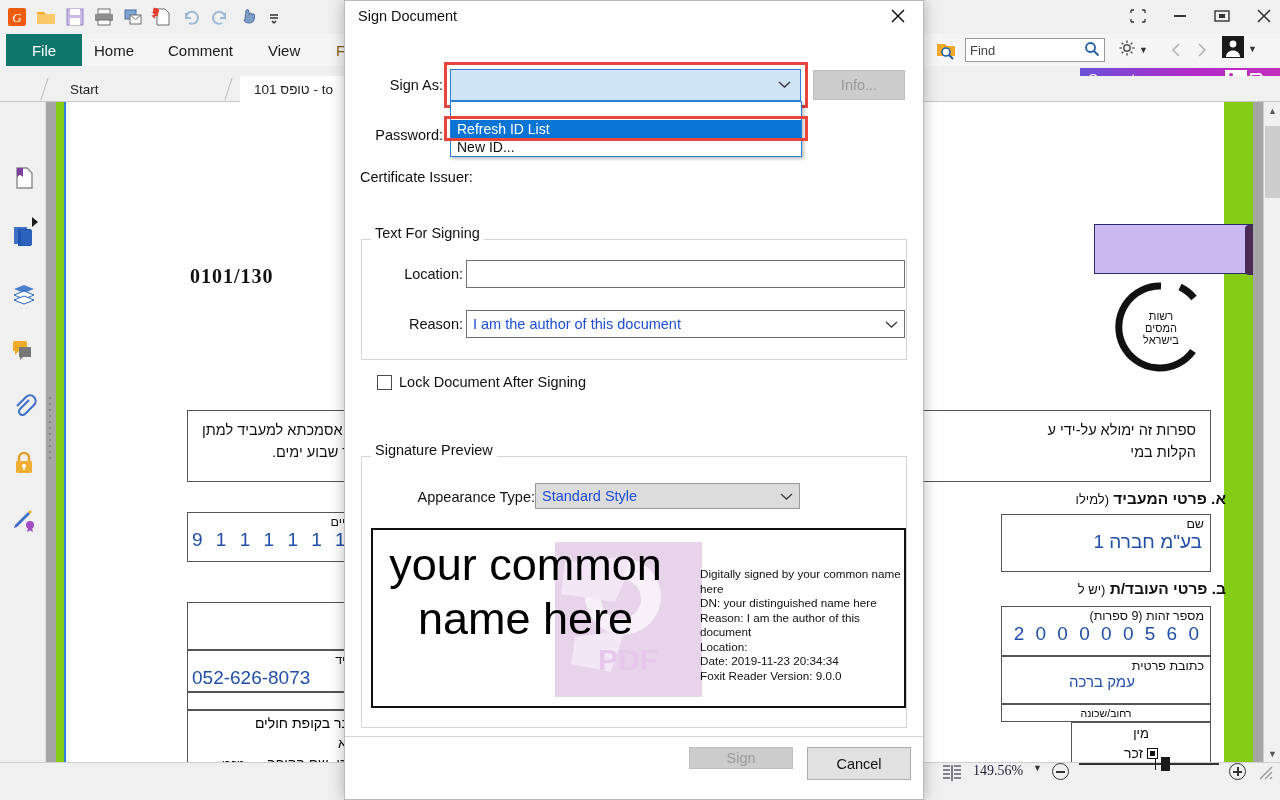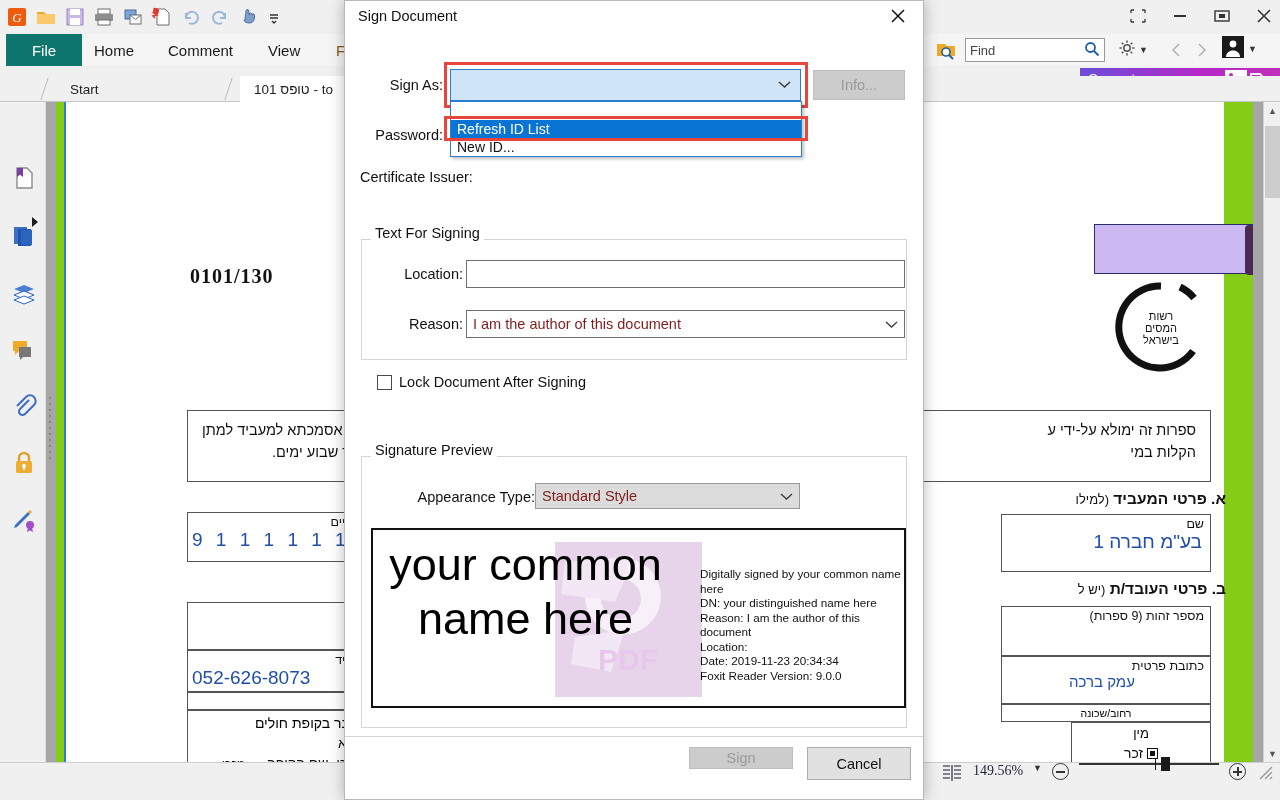--- a/index.html
+++ b/index.html
@@ -207,21 +207,21 @@
     position: absolute; background: #ffffff; padding: 0 4px;
     font-size: 14.5px; color: #111;
   }
 
   .textfield {
     position: absolute; background: #ffffff; border: 1px solid #6f6f6f;
     font-size: 14.5px; color: #111; display:flex; align-items:center; padding: 0 6px;
   }
   .combofield {
     position: absolute; background: #ffffff; border: 1px solid #6f6f6f;
-    font-size: 14.5px; color: #7f1d1d; display:flex; align-items:center; padding: 0 6px;
+    font-size: 14.5px; color: #1d4ed8; display:flex; align-items:center; padding: 0 6px;
     justify-content: space-between;
     text-align: center;
   }
   .combofield.grey { background: #dcdcdc; border:1px solid #9a9a9a; }
 
   .checkrow { position: absolute; display:flex; align-items:center; gap:7px; font-size:14.5px; color:#111;}
   .ck { width: 15px; height: 15px; border: 1.3px solid #4a4a4a; background:#fff; }
 
   
   .sigbox {
@@ -559,20 +559,21 @@
           <span class="lbl">שם</span>
           <span class="val">בע"מ חברה 1</span>
         </div>
 
         <div class="pdf-sec-b">
           <span>ב. פרטי העובד/ת</span>
           <span class="sub">(יש ל</span>
         </div>
         <div class="cell" style="left:935px;top:504px;width:210px;height:50px">
           <span class="lbl">מספר זהות (9 ספרות)</span>
+          <span class="val" style="letter-spacing:3px;direction:ltr;text-align:right">2 0 0 0 0 0 5 6 0</span>
         </div>
         <div class="cell" style="left:935px;top:554px;width:210px;height:48px">
           <span class="lbl">כתובת פרטית</span>
           <span class="val small" style="text-align:center">עמק ברכה</span>
         </div>
         <div class="cell" style="left:935px;top:602px;width:210px;height:18px;text-align:center">
           <span style="font-size:10.5px;display:block;padding-top:2px">רחוב/שכונה</span>
         </div>
         <div class="cell" style="left:1005px;top:620px;width:140px;height:74px;padding-top:3px">
           <div style="text-align:center;font-size:13px">מין</div>

